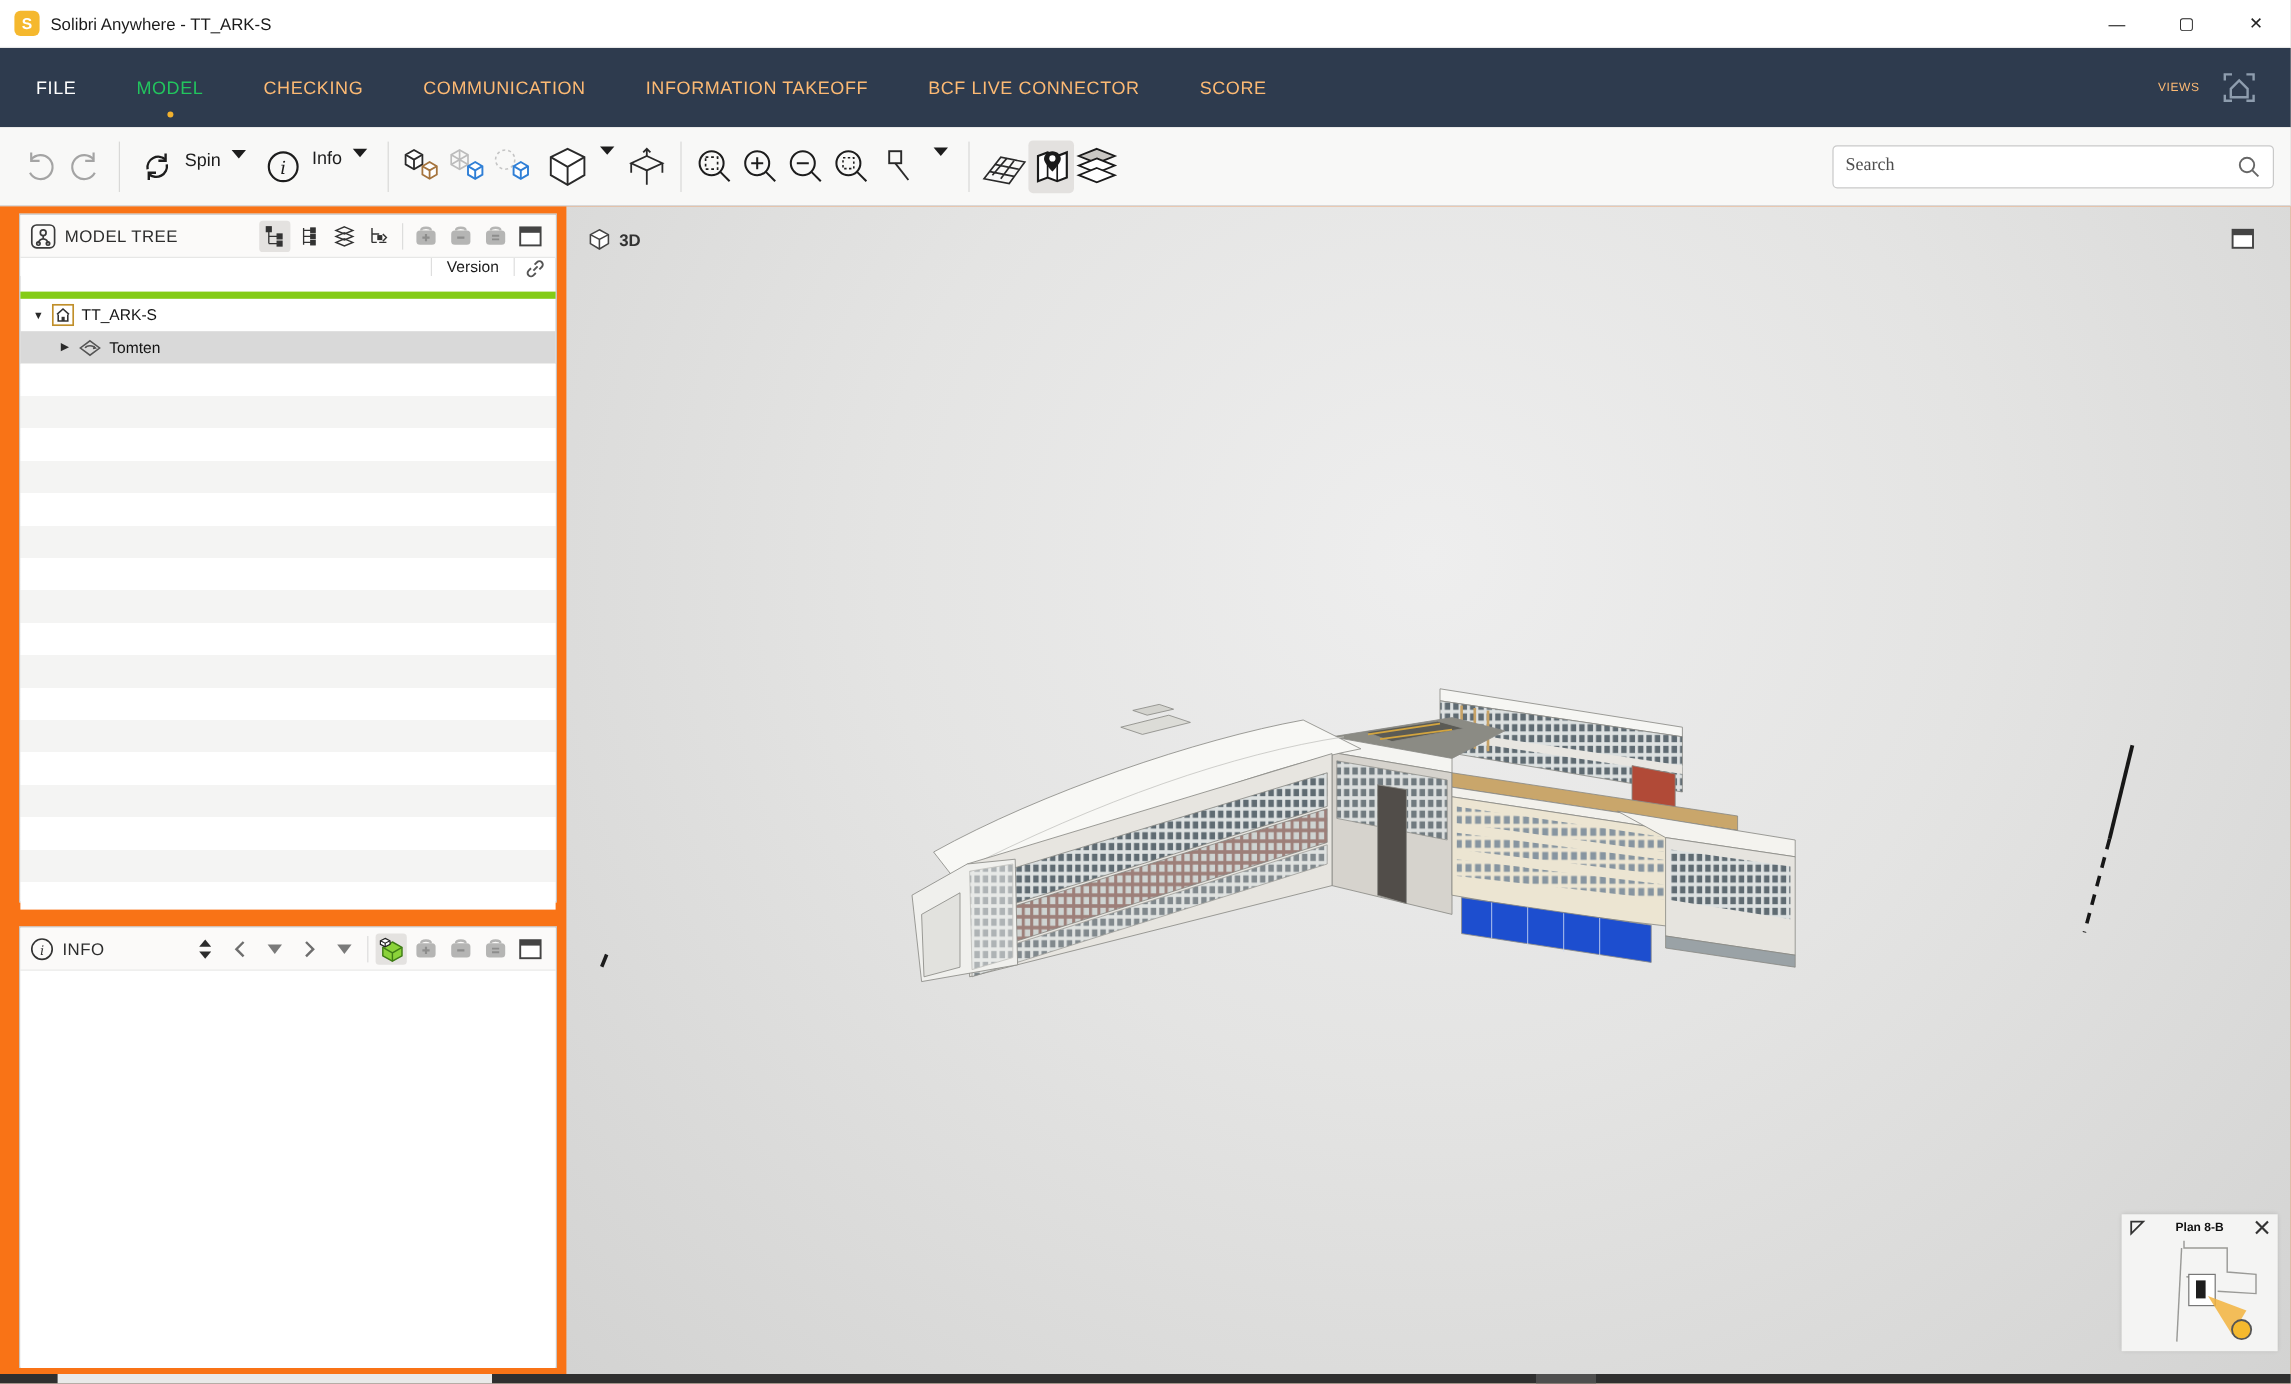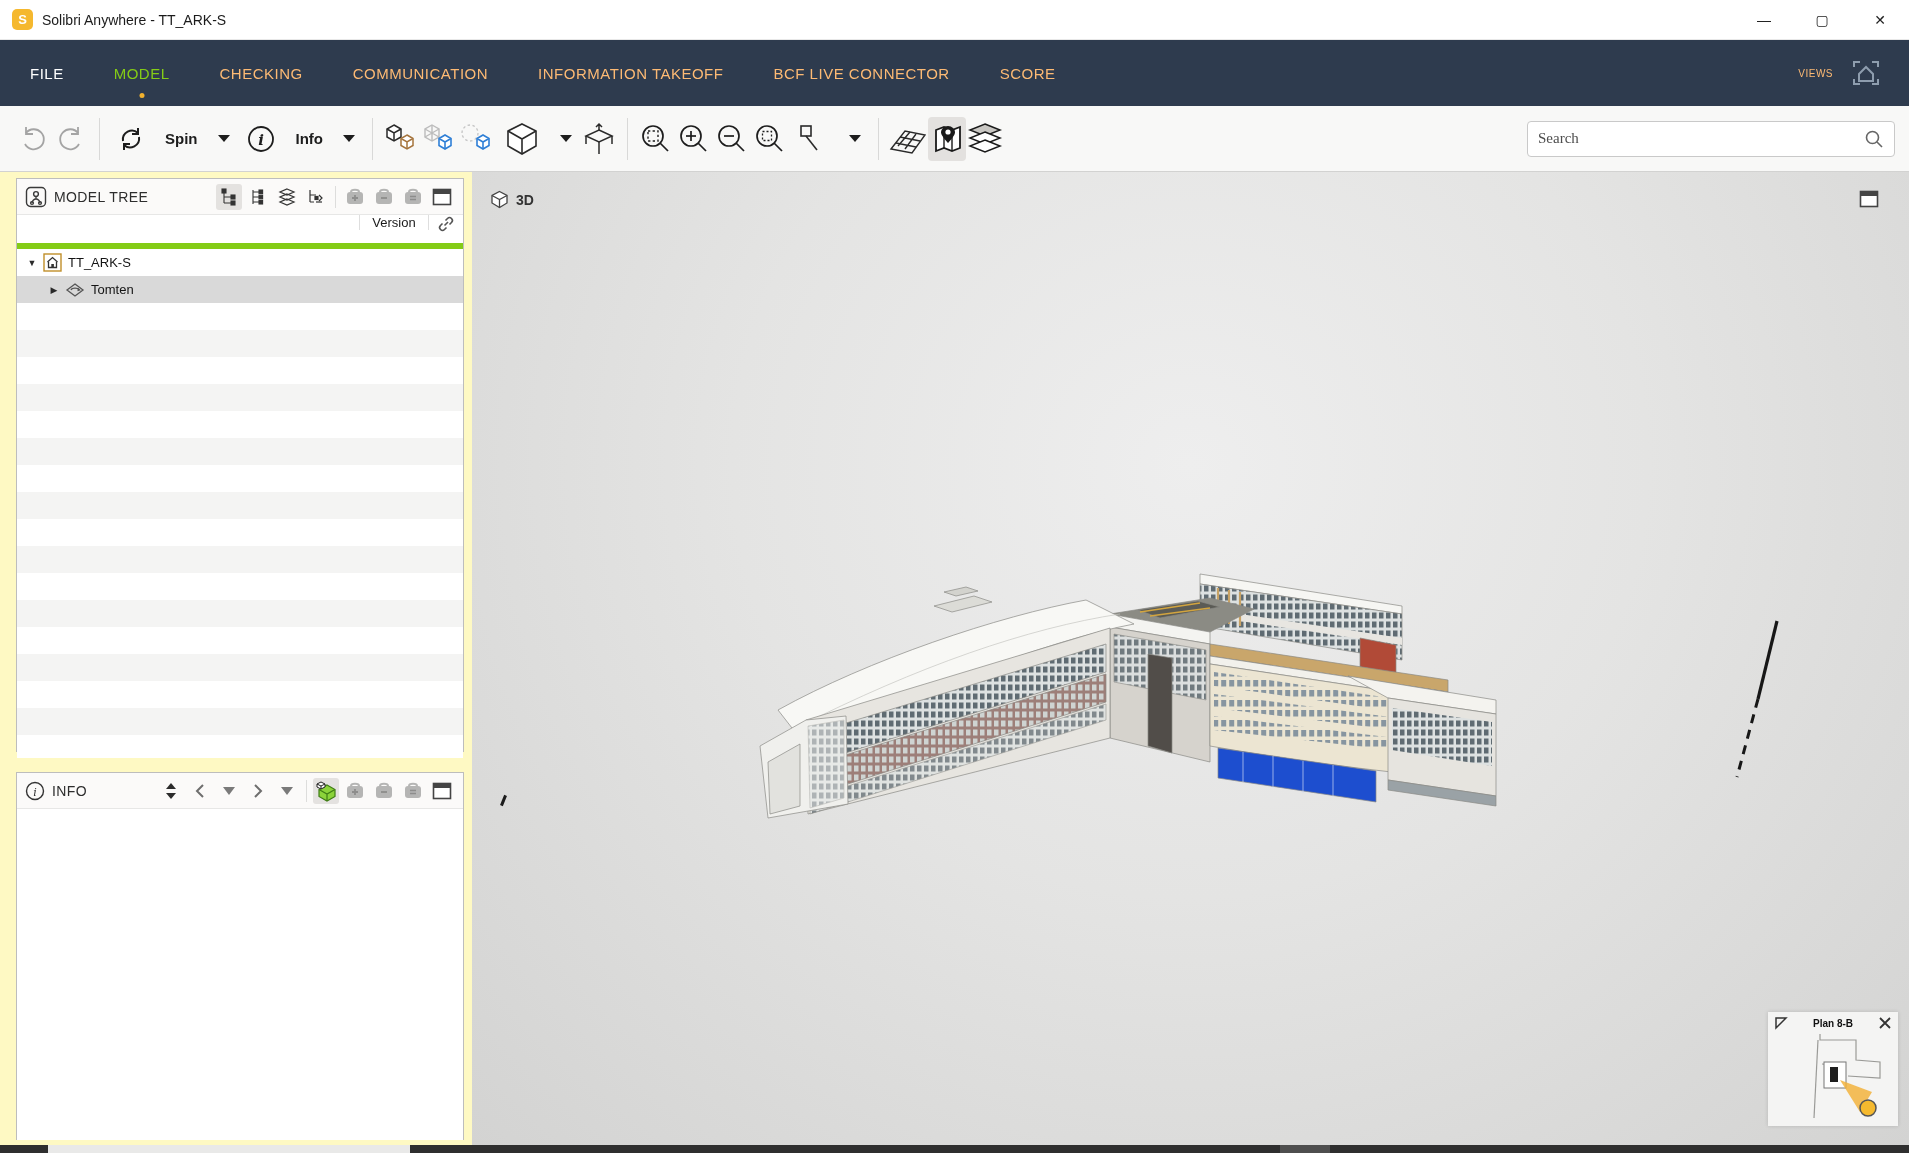--- a/index.html
+++ b/index.html
@@ -16,45 +16,45 @@
   .win-controls { margin-left:auto; display:flex; height:100%; }
   .win-btn { width:58px; height:100%; display:flex; align-items:center; justify-content:center;
     font-size:14px; color:#222; cursor:default; }
 
   
   .menubar { height:66px; background:#2e3b4e; display:flex; align-items:center;
     padding:0 28px; }
   .menu-item { position:relative; font-size:15px; letter-spacing:.5px; color:#fdba74;
     margin-right:46px; padding:6px 2px; }
   .menu-item.file { color:#ffffff; }
-  .menu-item.active { color:#84cc16; }
+  .menu-item.active { color:#22c55e; }
   .active-dot { position:absolute; left:50%; transform:translateX(-50%); bottom:-10px;
     width:5px; height:5px; border-radius:50%; background:#f2b12e; }
   .menubar-right { margin-left:auto; display:flex; align-items:center; gap:18px; }
   .views-label { font-size:10px; letter-spacing:.5px; color:#fdba74; }
 
   
   .toolbar { height:66px; background:#f8f8f7; border-bottom:1px solid #d2d2d1;
     display:flex; align-items:center; padding:0 14px; }
   .tb-btn { min-width:38px; height:44px; display:flex; align-items:center; justify-content:center;
     border-radius:4px; }
   .tb-btn.active { background:#e3e1df; }
   .tb-sep { width:1px; height:42px; background:#d9d9d8; margin:0 9px; }
-  .tb-group { display:flex; align-items:center; gap:20px; padding:0 8px;font-weight:bold; }
+  .tb-group { display:flex; gap:9px; padding:0 8px; }
   .tb-label { font-size:15px; color:#1d1d1d; }
   .chev { width:0; height:0; border-left:6px solid transparent; border-right:6px solid transparent;
     border-top:7px solid #1d1d1d; }
   .searchbox { margin-left:auto; width:368px; height:36px; border:1px solid #c9c9c9;
     border-radius:4px; background:#fff; display:flex; align-items:center; padding:0 10px; }
   .searchbox input { flex:1; border:none; outline:none; font-size:15px; color:#333;
     font-family:Liberation Serif, serif; background:transparent; }
   .searchbox input::placeholder { color:#4d4d4d; }
 
   
-  .main { position:relative; height:973px; background:#fef9c3; }
+  .main { position:relative; height:973px; background:#f97316; }
   .panel { position:absolute; left:16px; width:448px; background:#fff;
     border:1px solid #bdbdbd; }
   .panel-header { height:36px; display:flex; align-items:center; padding:0 8px;
     background:#fbfaf9; border-bottom:1px solid #e7e7e6; }
   .panel-title { font-size:14px; letter-spacing:.4px; color:#2d2d2d; margin-left:7px; }
   .ph-icons { margin-left:auto; display:flex; align-items:center; gap:3px; }
   .ph-btn { width:26px; height:26px; display:flex; align-items:center; justify-content:center;
     border-radius:3px; }
   .ph-btn.active { background:#e4e2e0; }
   .ph-sep { width:1px; height:22px; background:#ddddDC; margin:0 3px; }

